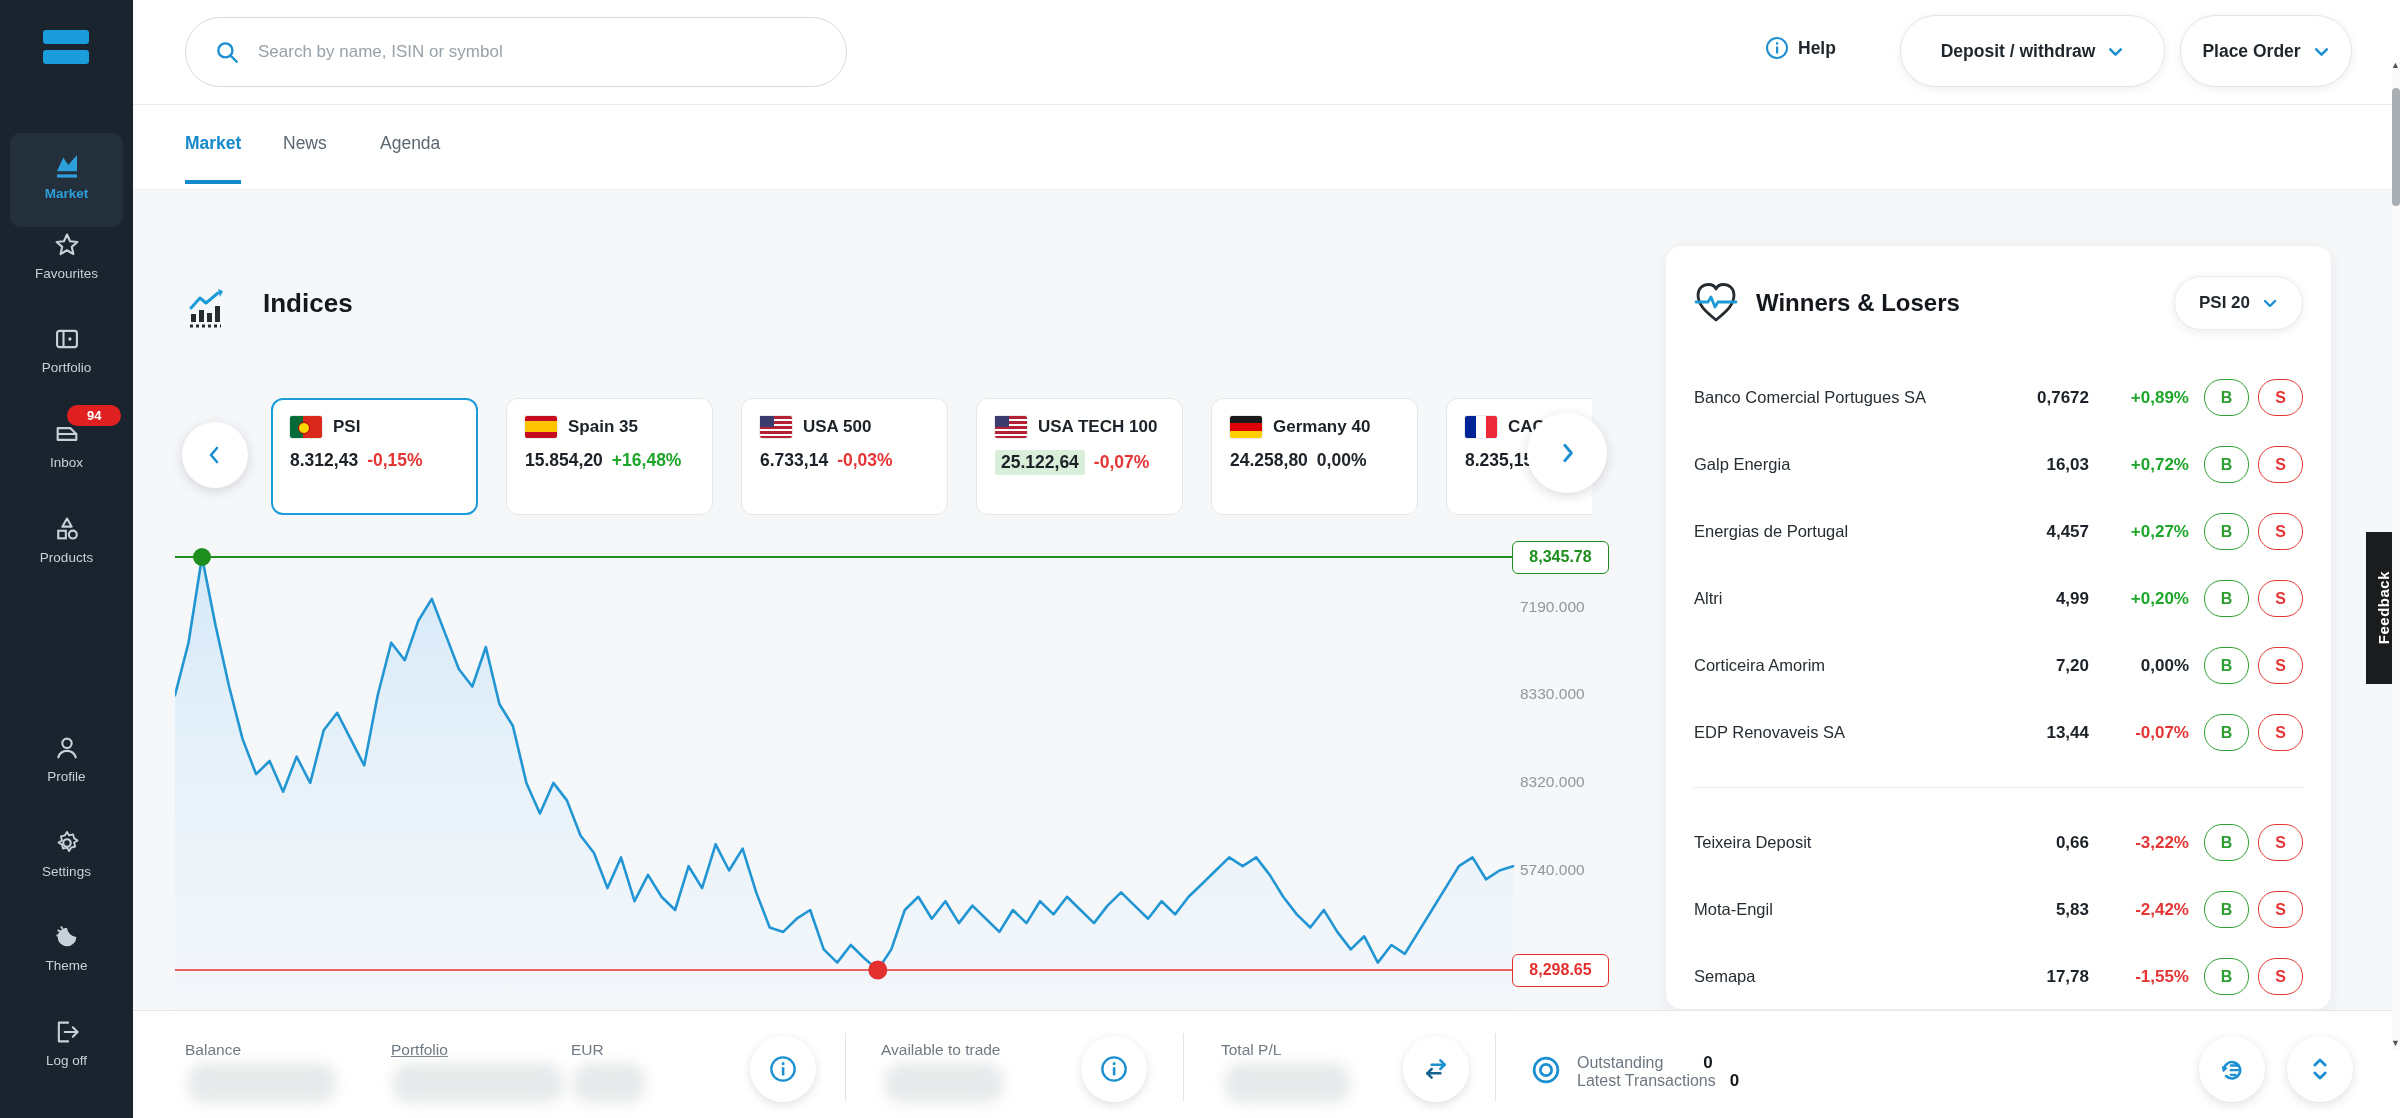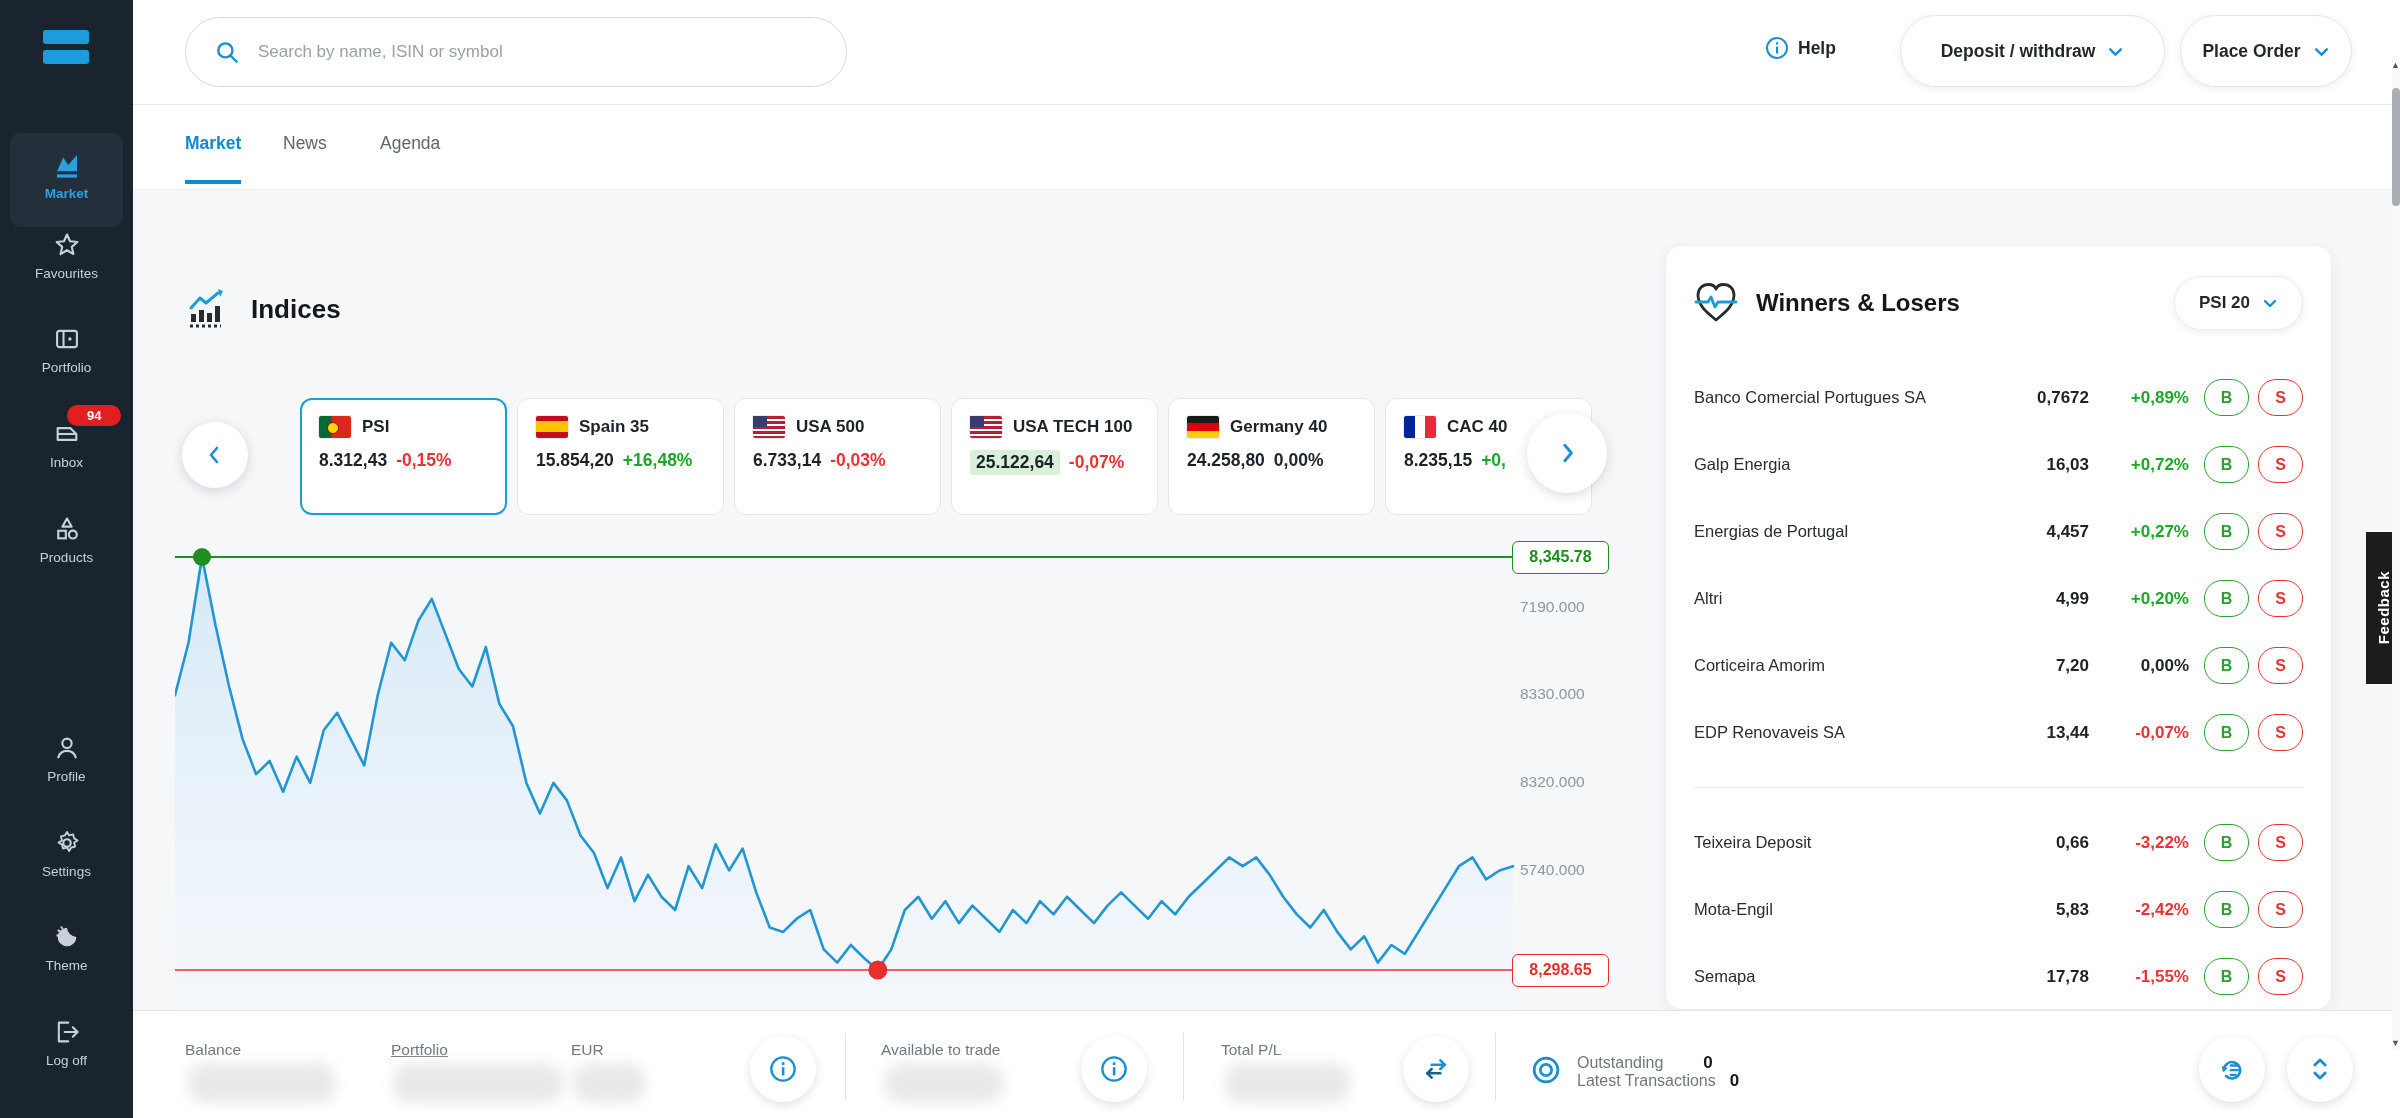--- a/index.html
+++ b/index.html
@@ -29,26 +29,26 @@
   .btn-deposit { left:1767px; width:265px; }
   .btn-place { left:2047px; width:172px; }
 
   
   .tabs-strip { position:absolute; left:133px; top:105px; width:2267px; height:85px; background:#fff; border-bottom:1px solid #eceef0; z-index:10; }
   .tab { position:absolute; top:28px; font-size:17.5px; color:#5c666f; cursor:pointer; padding-bottom:26px; }
   .tab.active { color:#1489cc; font-weight:bold; border-bottom:4px solid #1489cc; }
   .tab-market { left:52px; } .tab-news { left:150px; } .tab-agenda { left:247px; }
 
   
-  .indices-header { position:absolute; left:185px; top:288px; display:flex; align-items:center; gap:24px; }
+  .indices-header { position:absolute; left:185px; top:288px; display:flex; gap:36px; }
   .indices-title { font-size:26px; font-weight:bold; color:#14181c; }
 
   
   .carousel { position:absolute; left:271px; top:398px; width:1321px; height:121px; overflow:hidden; }
-  .car-track { display:flex; gap:10px;justify-content:flex-end; }
+  .car-track { display:flex; gap:28px; }
   .index-card { flex:0 0 207px; height:117px; background:#fff; border:1px solid #e4e7e9; border-radius:12px; padding:17px 18px 0 18px; cursor:pointer; }
   .index-card.selected { border:2px solid #1b9cd8; padding:16px 17px 0 17px; }
   .ic-name-row { display:flex; align-items:center; gap:11px; }
   .ic-name { font-size:17px; font-weight:bold; color:#1c2228; white-space:nowrap; }
   .ic-val-row { margin-top:12px; display:flex; align-items:center; gap:9px; }
   .ic-value { font-size:17.5px; font-weight:bold; color:#1c2228; white-space:nowrap; }
   .ic-value.hl { background:#d9efd9; padding:2px 6px; border-radius:3px; }
   .ic-pct { font-size:17.5px; font-weight:bold; white-space:nowrap; }
   .dir-up { color:#1ea62a; } .dir-down { color:#e53535; } .dir-flat { color:#20262b; }
   .flag { width:32px; height:22px; border-radius:2px; box-shadow:0 0 0 1px rgba(0,0,0,.08); position:relative; flex:0 0 32px; }

